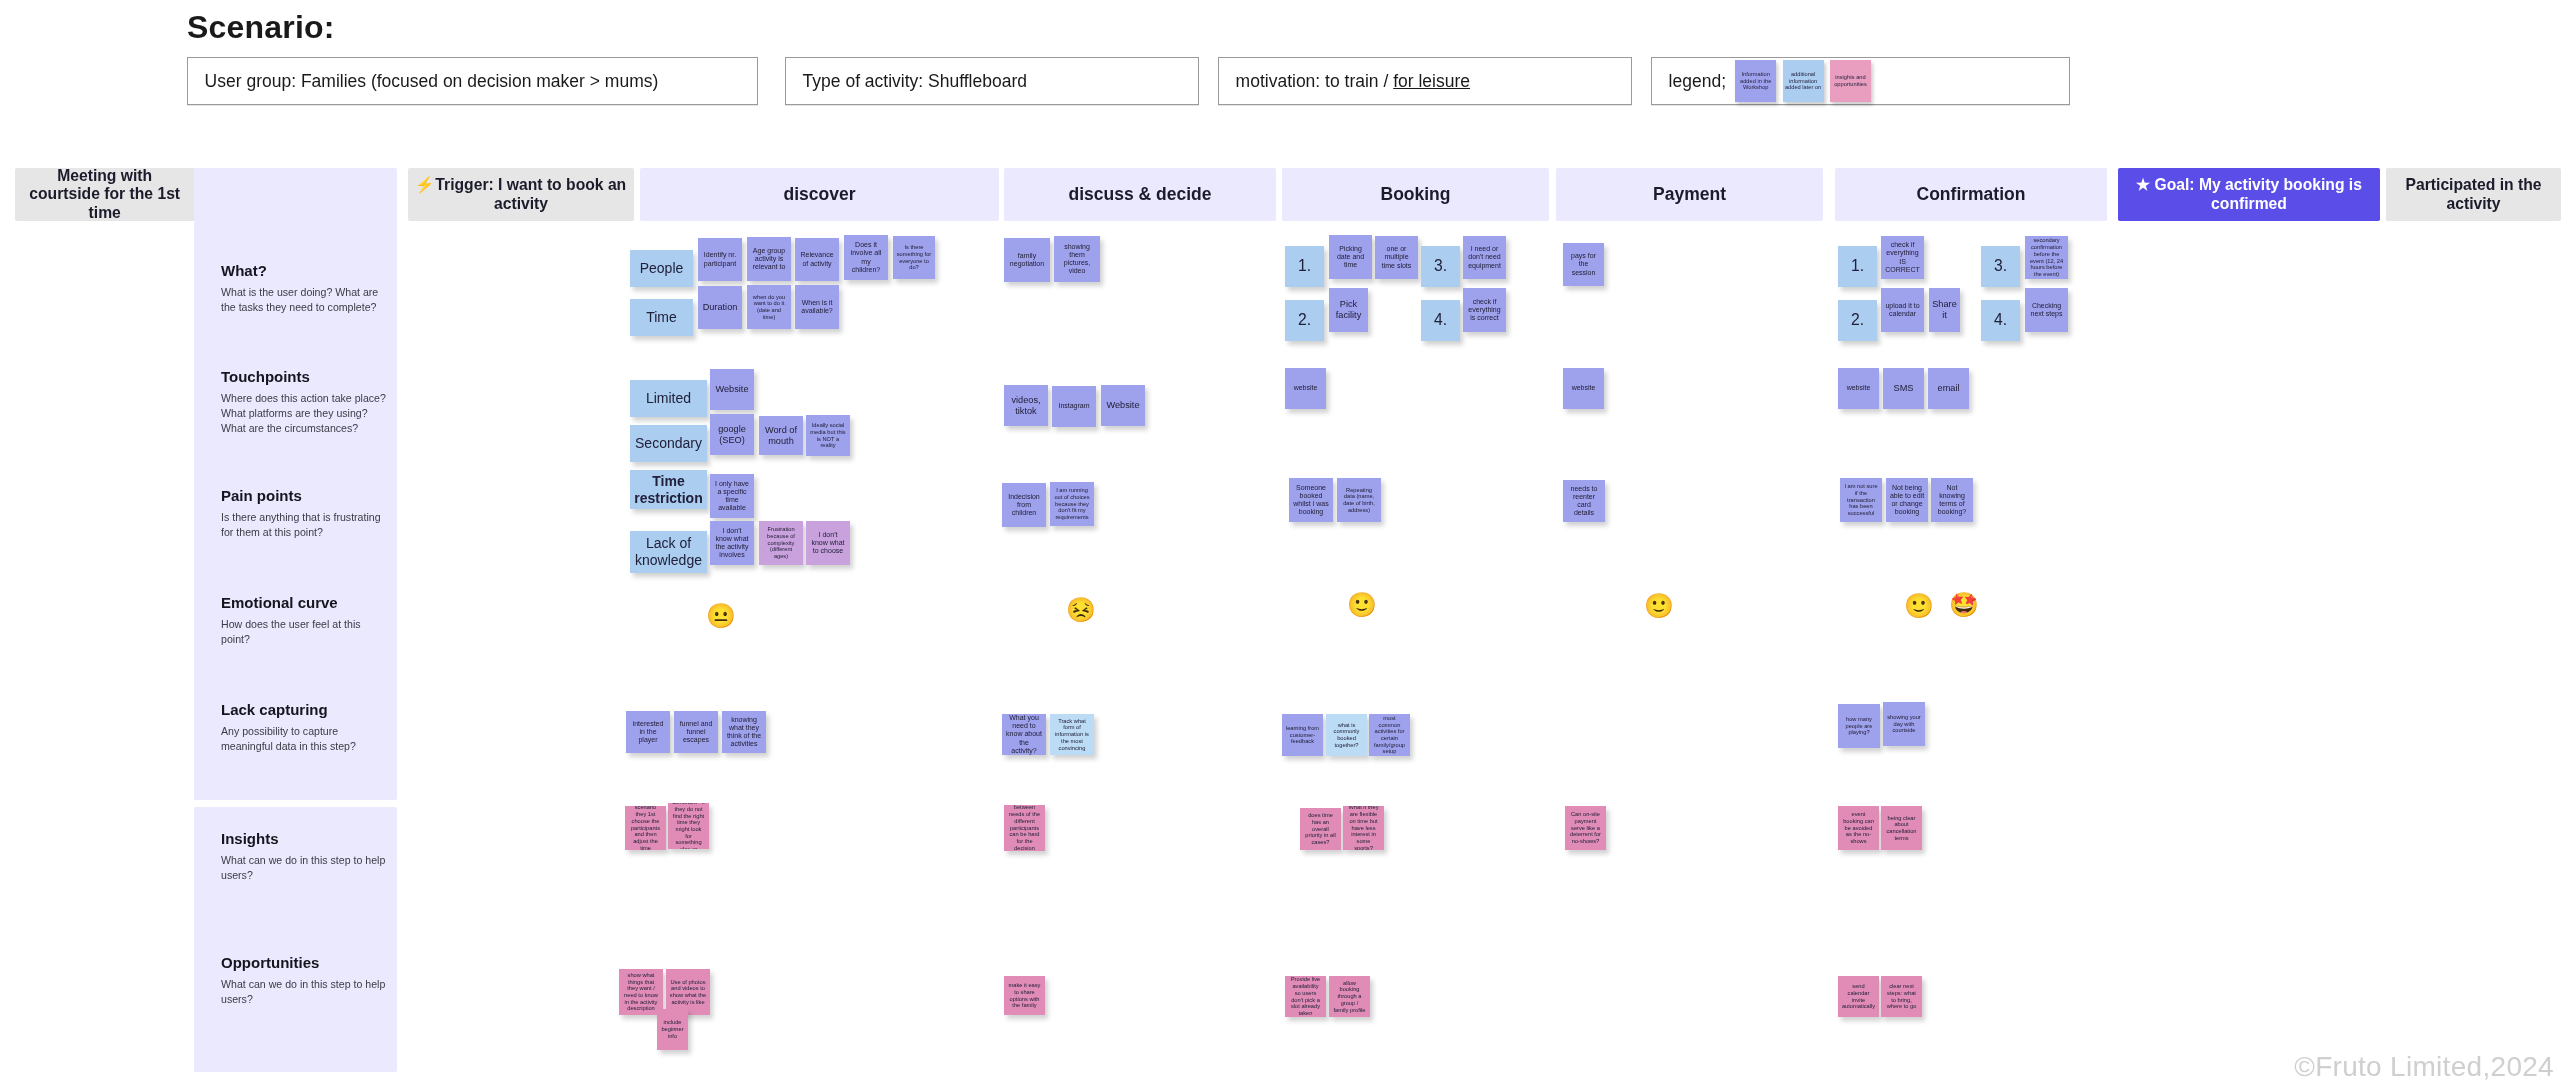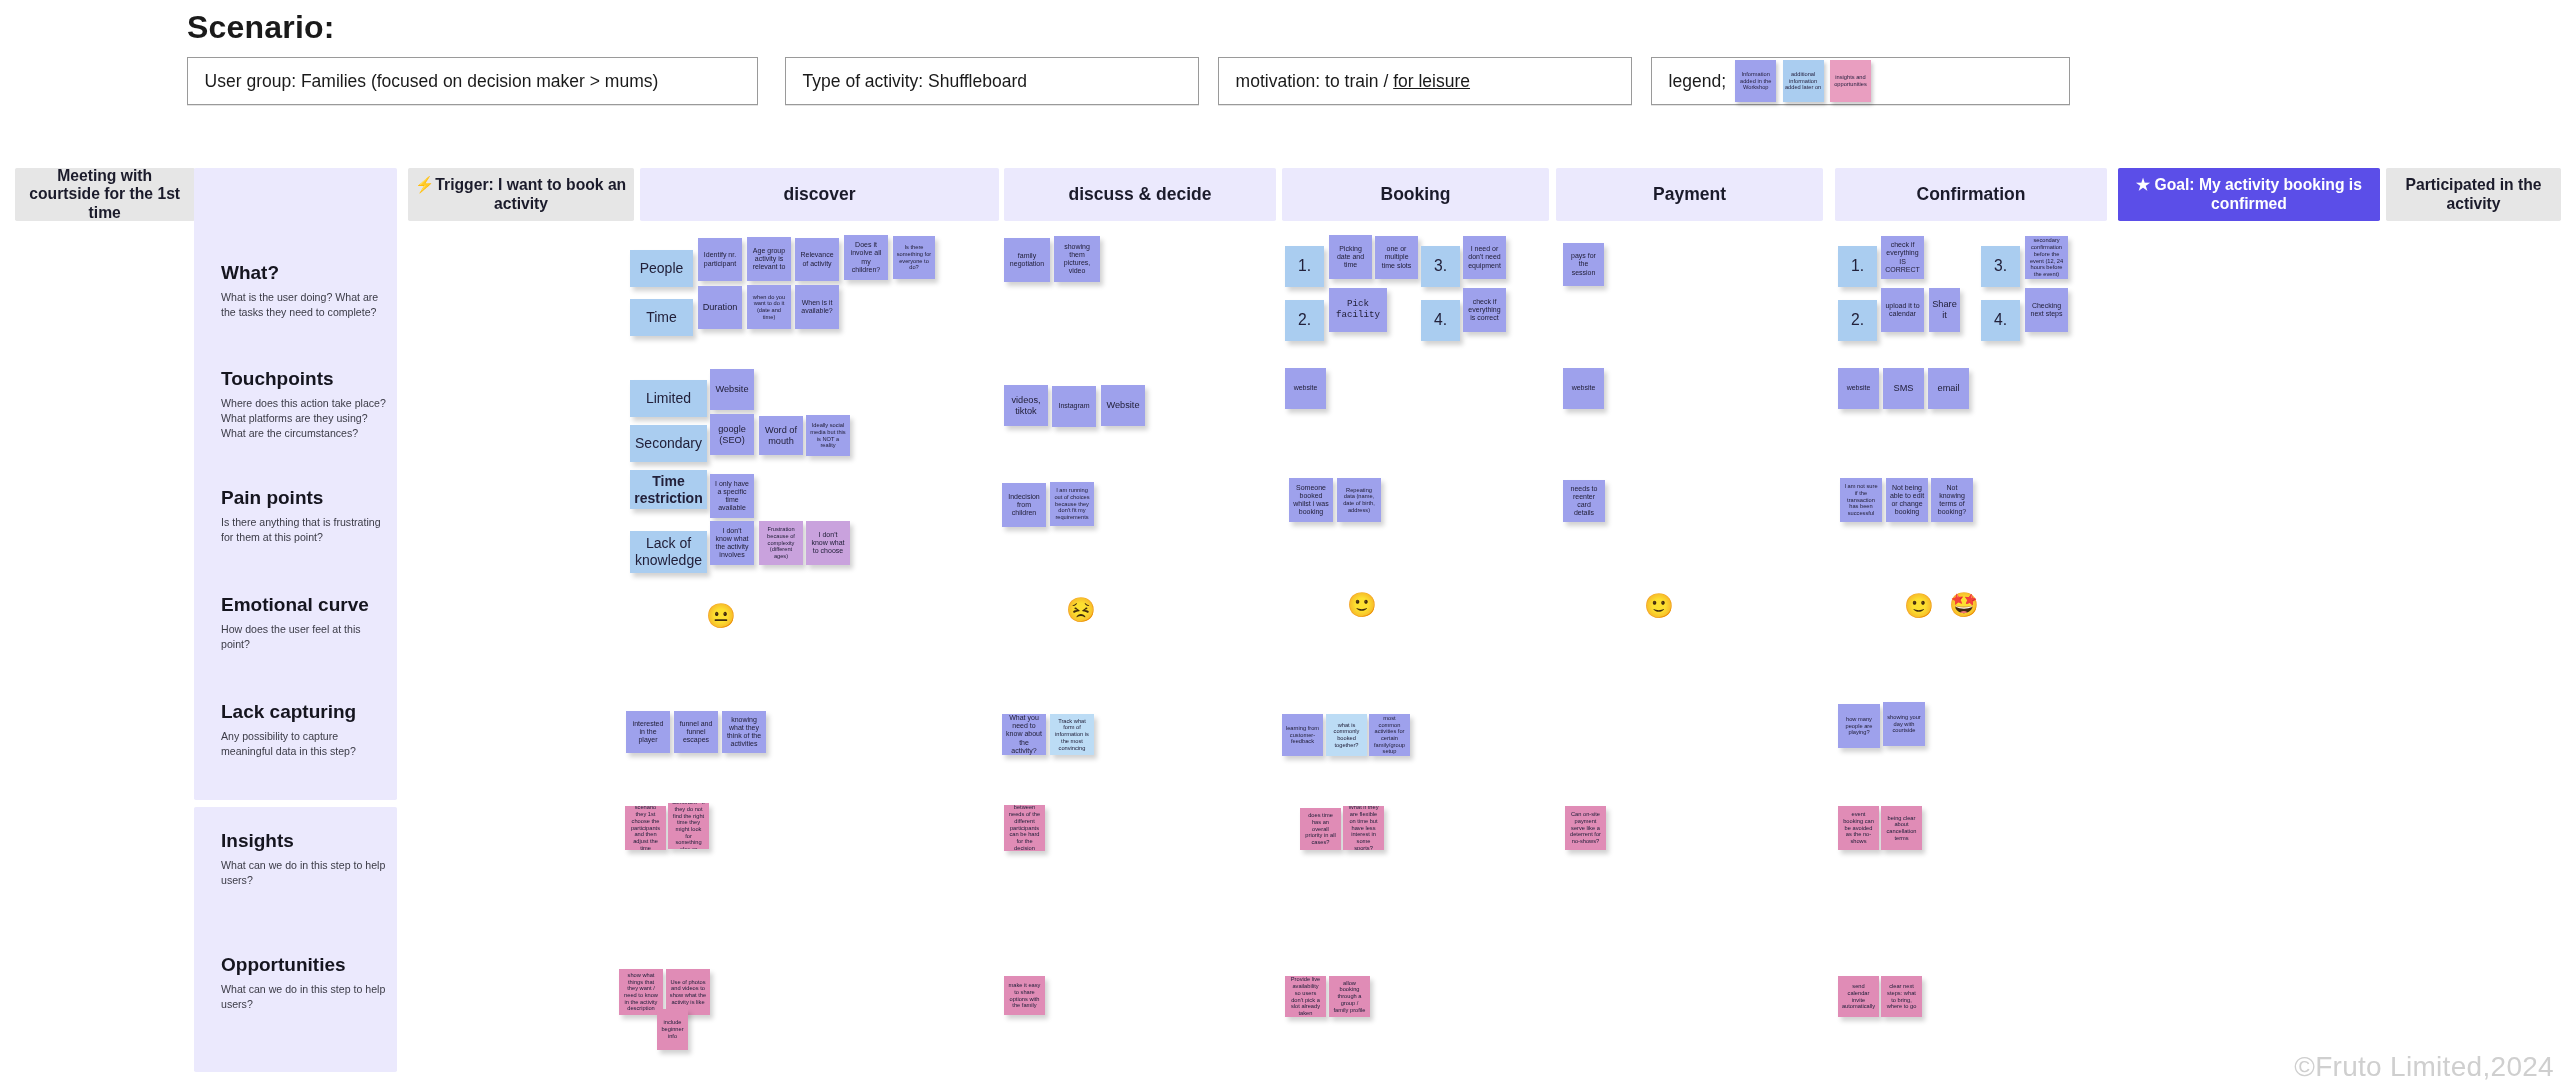--- a/index.html
+++ b/index.html
@@ -57,21 +57,21 @@
   .col-head.endpoint{background:#e6e6e6;color:#1b1b2b;font-size:15.7px;font-weight:600;}
   .col-head.goal{background:#5b4ee8;color:#fff;font-weight:700;font-size:15.7px;}
 
   .rowlabel-panel{
     position:absolute;left:194px;background:#ebe9fd;border-radius:1.8px;
   }
   #panelA{top:168px;width:203px;height:632px;}
   #panelB{top:807px;width:203px;height:265px;}
 
   .rowlabel{position:absolute;left:221px;width:166px;}
-  .rowlabel h3{margin:0;font-size:19px;font-weight:700;color:#15151f;}
+  .rowlabel h3{margin:0;font-size:15px;font-weight:700;color:#15151f;}
   .rowlabel p{margin:5.5px 0 0 0;font-size:10.6px;line-height:1.42;color:#3b3b46;}
 
   
   .note{
     position:absolute;box-sizing:border-box;
     display:flex;align-items:center;justify-content:center;text-align:center;
     padding:2.8px 3.7px;color:#22203a;
     box-shadow:2.8px 3.7px 4.6px rgba(0,0,0,.18);
     line-height:1.18;overflow:hidden;
   }
@@ -177,21 +177,21 @@
   <div class="note sm c-purple" style="left:1004px;top:238px;width:46px;height:44px;">family negotiation</div>
   <div class="note sm c-purple" style="left:1054px;top:236px;width:46px;height:46px;">showing them pictures, video</div>
 
   <div class="note num c-blue" style="left:1285px;top:238px;width:39px;height:41px;">1.</div>
   <div class="note sm c-purple" style="left:1329px;top:235px;width:43px;height:44px;">Picking date and time</div>
   <div class="note sm c-purple" style="left:1375px;top:236px;width:43px;height:43px;">one or multiple time slots</div>
   <div class="note num c-blue" style="left:1421px;top:238px;width:39px;height:41px;">3.</div>
   <div class="note sm c-purple" style="left:1463px;top:236px;width:43px;height:43px;">I need or don't need equipment</div>
 
   <div class="note num c-blue" style="left:1285px;top:292px;width:39px;height:41px;">2.</div>
-  <div class="note md c-purple" style="left:1329px;top:288px;width:58px;height:44px;font-family:Liberation Mono, monospace;">Pick facility</div>
+  <div class="note md c-purple" style="left:1329px;top:288px;width:39px;height:44px;">Pick facility</div>
   <div class="note num c-blue" style="left:1421px;top:292px;width:39px;height:41px;">4.</div>
   <div class="note sm c-purple" style="left:1463px;top:288px;width:43px;height:44px;">check if everything is correct</div>
 
   <div class="note sm c-purple" style="left:1563px;top:243px;width:41px;height:43px;">pays for the session</div>
 
   <div class="note num c-blue" style="left:1838px;top:238px;width:39px;height:41px;">1.</div>
   <div class="note sm c-purple" style="left:1881px;top:236px;width:43px;height:43px;">check if everything IS CORRECT</div>
   <div class="note num c-blue" style="left:1981px;top:238px;width:39px;height:41px;">3.</div>
   <div class="note xs c-purple" style="left:2025px;top:236px;width:43px;height:43px;">secondary confirmation before the event (12, 24 hours before the event)</div>
 

